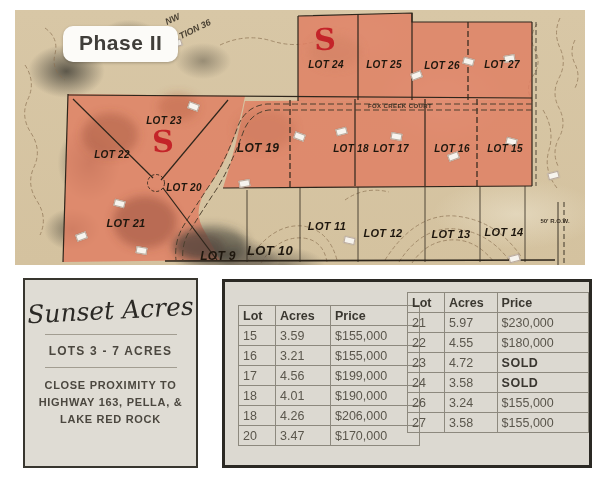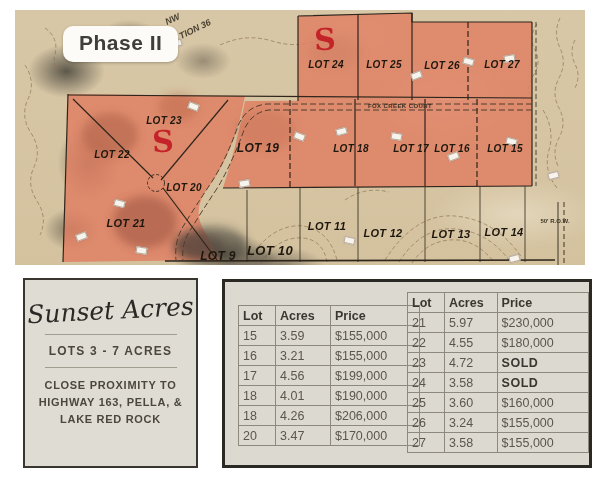--- a/index.html
+++ b/index.html
@@ -185,21 +185,21 @@
   <div class="row-label">50' R.O.W.</div>
 
 <div class="lot-label" style="left: 311px; top: 54px; font-size: 10px;">LOT 24</div>
     <div class="lot-label" style="left: 369px; top: 54px; font-size: 10px;">LOT 25</div>
     <div class="lot-label" style="left: 427px; top: 55px; font-size: 10px;">LOT 26</div>
     <div class="lot-label" style="left: 487px; top: 54px; font-size: 10px;">LOT 27</div>
     <div class="lot-label" style="left: 149px; top: 110px; font-size: 10px;">LOT 23</div>
     <div class="lot-label" style="left: 97px; top: 144px; font-size: 10px;">LOT 22</div>
     <div class="lot-label" style="left: 243px; top: 138px; font-size: 12px;">LOT 19</div>
     <div class="lot-label" style="left: 326px; top: 138px; font-size: 10px; margin-left: 10px;">LOT 18</div>
-    <div class="lot-label" style="left: 376px; top: 138px; font-size: 10px; margin-left: 20px;">LOT 17</div>
+    <div class="lot-label" style="left: 376px; top: 138px; font-size: 10px;">LOT 17</div>
     <div class="lot-label" style="left: 437px; top: 138px; font-size: 10px;">LOT 16</div>
     <div class="lot-label" style="left: 490px; top: 138px; font-size: 10px;">LOT 15</div>
     <div class="lot-label" style="left: 169px; top: 177px; font-size: 10px;">LOT 20</div>
     <div class="lot-label" style="left: 111px; top: 213px; font-size: 11px;">LOT 21</div>
     <div class="lot-label" style="left: 203px; top: 246px; font-size: 12px;">LOT 9</div>
     <div class="lot-label" style="left: 255px; top: 240px; font-size: 13px;">LOT 10</div>
     <div class="lot-label" style="left: 312px; top: 216px; font-size: 11px;">LOT 11</div>
     <div class="lot-label" style="left: 368px; top: 223px; font-size: 11px;">LOT 12</div>
     <div class="lot-label" style="left: 436px; top: 224px; font-size: 11px;">LOT 13</div>
     <div class="lot-label" style="left: 489px; top: 222px; font-size: 11px;">LOT 14</div>
@@ -297,25 +297,20 @@
           <td>23</td>
           <td>4.72</td>
           <td class="sold">SOLD</td>
         </tr>
         <tr>
           <td>24</td>
           <td>3.58</td>
           <td class="sold">SOLD</td>
         </tr>
         <tr>
-          <td>25</td>
-          <td>3.60</td>
-          <td>$160,000</td>
-        </tr>
-        <tr>
           <td>26</td>
           <td>3.24</td>
           <td>$155,000</td>
         </tr>
         <tr>
           <td>27</td>
           <td>3.58</td>
           <td>$155,000</td>
         </tr>
       </tbody>

